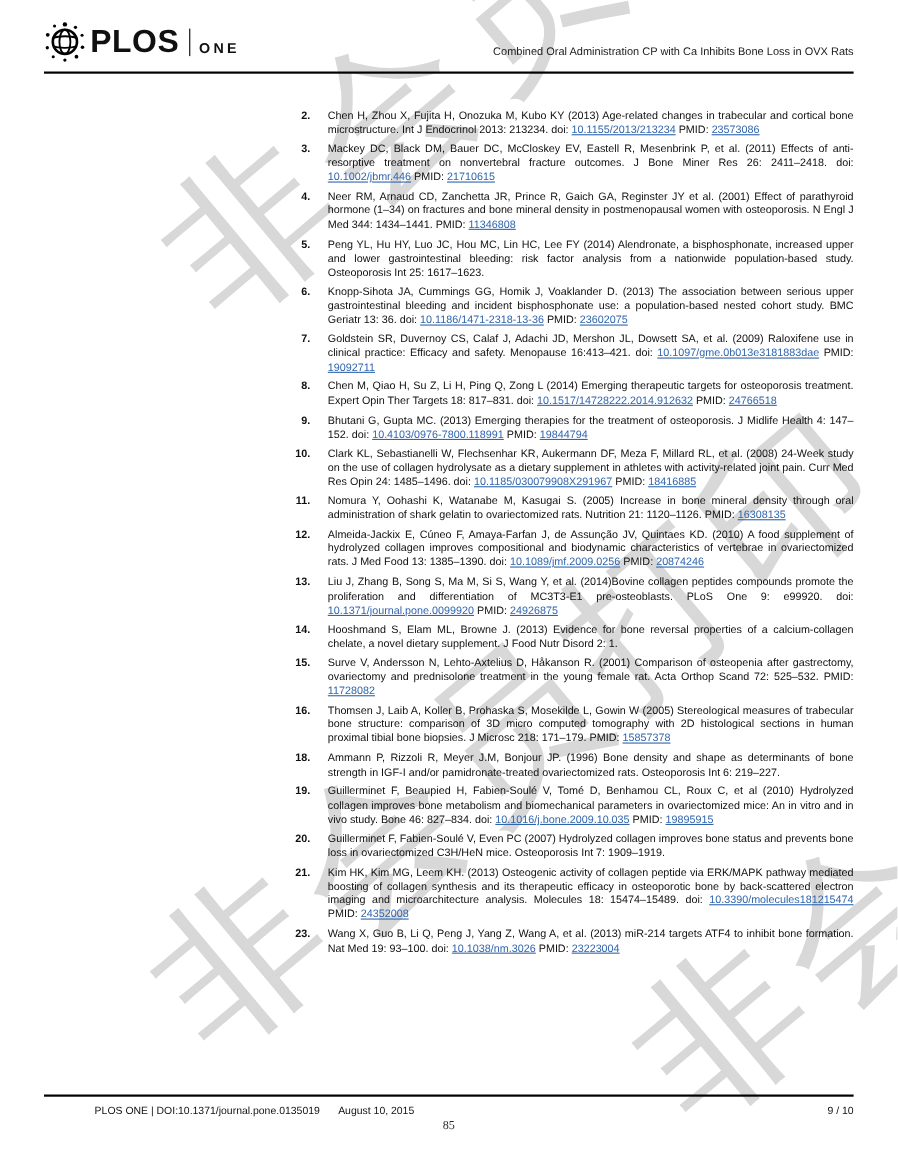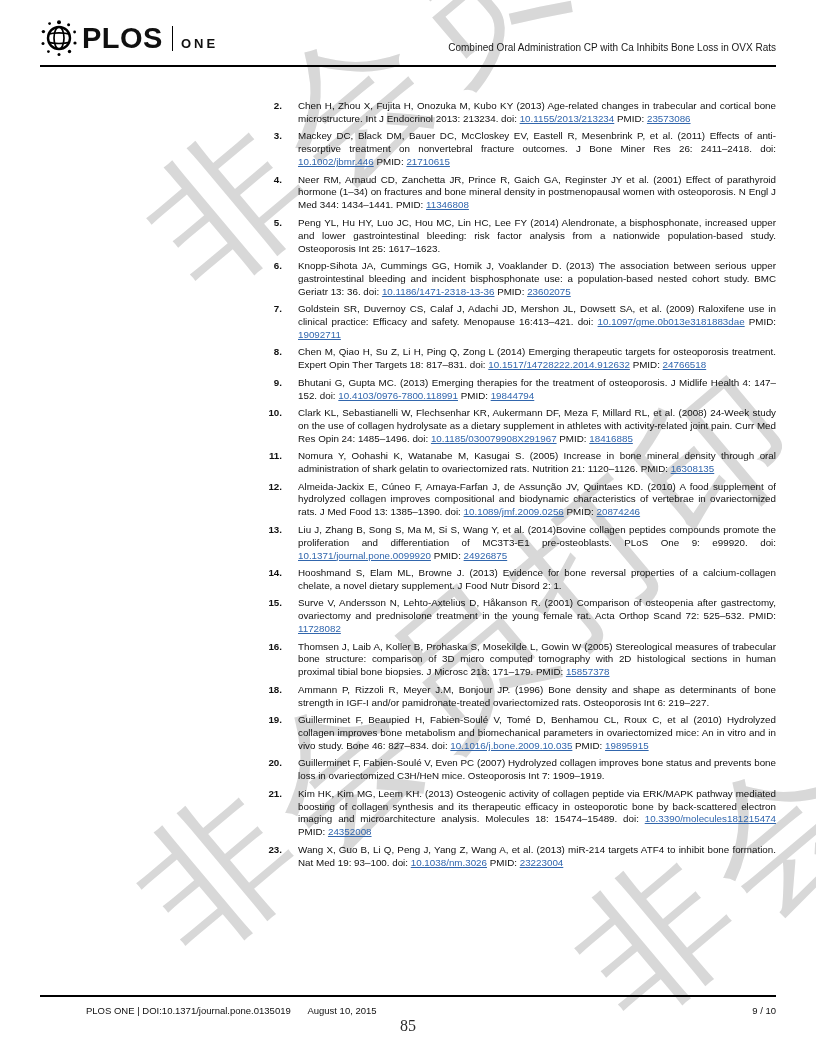--- a/index.html
+++ b/index.html
@@ -51,21 +51,21 @@
     flex:1;font-size:9.8px;line-height:12.9px;text-align:justify;
   }
   .ref-link{color:var(--link,#3166ad);text-decoration:underline;cursor:pointer;}
   
   .ftr{position:absolute;left:40px;right:40px;top:995px;}
   .ftr-rule{height:2px;background:#000;}
   .ftr-row{display:flex;justify-content:space-between;font-size:9.5px;margin-top:8px;color:#111;padding-left:46px;}
   .ftr-left .date{margin-left:14px;}
   .page-number{
     text-align:center;margin-top:1px;
-    font-family:"Liberation Serif",serif;font-size:16px;color:#2a2a2a;
+    font-family:"Liberation Serif",serif;font-size:11px;color:#2a2a2a;
   }
   .globe{display:block;}
 </style>
 </head>
 <body>
 
 <div class="page">
 
   <div class="wm-layer">
     <div class="wm wm1">非会员打印</div>

